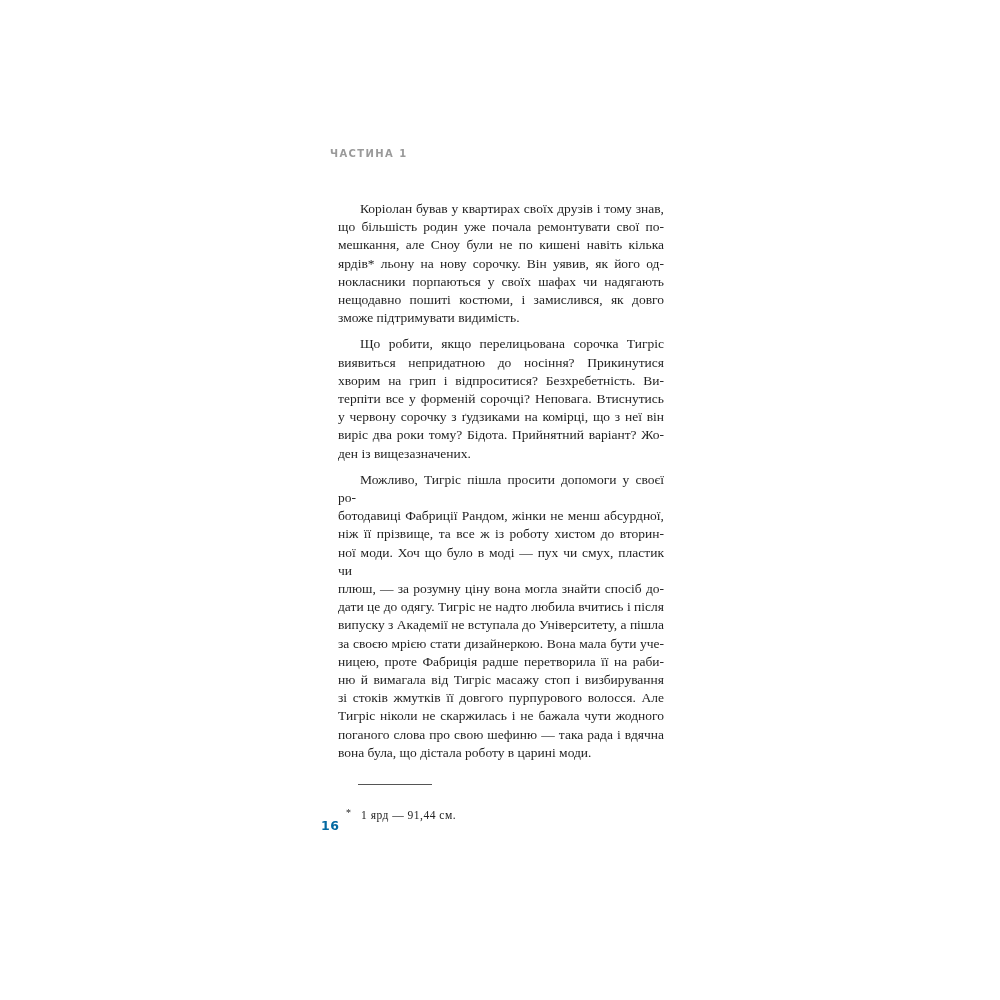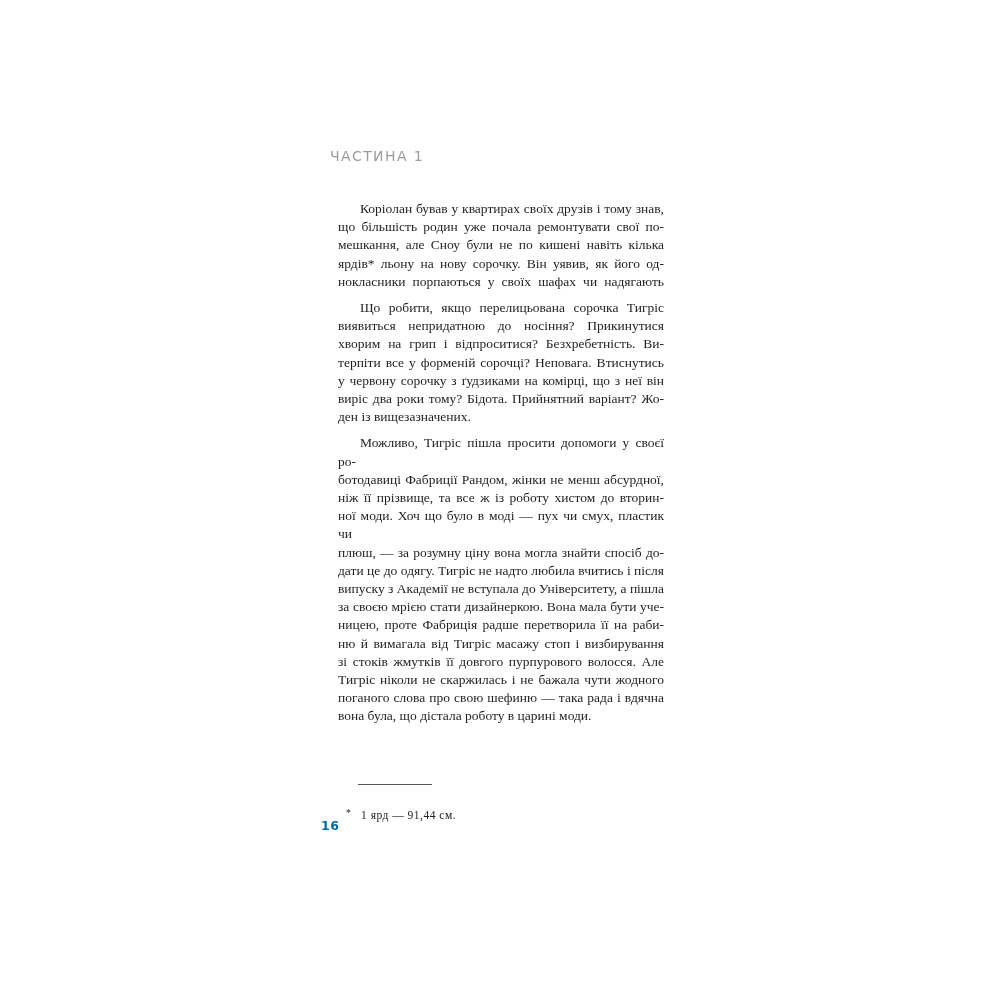--- a/index.html
+++ b/index.html
@@ -12,24 +12,24 @@
     width: 1000px;
     height: 1000px;
     background: #ffffff;
     overflow: hidden;
   }
   .running-head {
     position: absolute;
     left: 330px;
     top: 148px;
     font-family: "DejaVu Sans", sans-serif;
-    font-size: 14px;
+    font-size: 10px;
     letter-spacing: 1.4px;
     color: #9a9a9a;
-    font-weight: normal;
+    font-weight: bold;
   }
   .text-block {
     position: absolute;
     left: 330px;
     top: 192px;
     width: 342px;
     font-family: "Liberation Serif", serif;
     font-size: 13.5px;
     line-height: 18.2px;
     color: #1f1f1f;
@@ -104,20 +104,22 @@
   <div class="running-head">ЧАСТИНА 1</div>
 
   <div class="text-block">
 
     <div class="paragraph">
         <div class="line first">Коріолан бував у квартирах своїх друзів і тому знав,</div>
         <div class="line">що більшість родин уже почала ремонтувати свої по-</div>
         <div class="line">мешкання, але Сноу були не по кишені навіть кілька</div>
         <div class="line">ярдів* льону на нову сорочку. Він уявив, як його од-</div>
         <div class="line">нокласники порпаються у своїх шафах чи надягають</div>
+        <div class="line">нещодавно пошиті костюми, і замислився, як довго</div>
+        <div class="line last">зможе підтримувати видимість.</div>
       </div>
 
 
     <div class="paragraph">
         <div class="line first">Що робити, якщо перелицьована сорочка Тигріс</div>
         <div class="line">виявиться непридатною до носіння? Прикинутися</div>
         <div class="line">хворим на грип і відпроситися? Безхребетність. Ви-</div>
         <div class="line">терпіти все у форменій сорочці? Неповага. Втиснутись</div>
         <div class="line">у червону сорочку з ґудзиками на комірці, що з неї він</div>
         <div class="line">виріс два роки тому? Бідота. Прийнятний варіант? Жо-</div>

